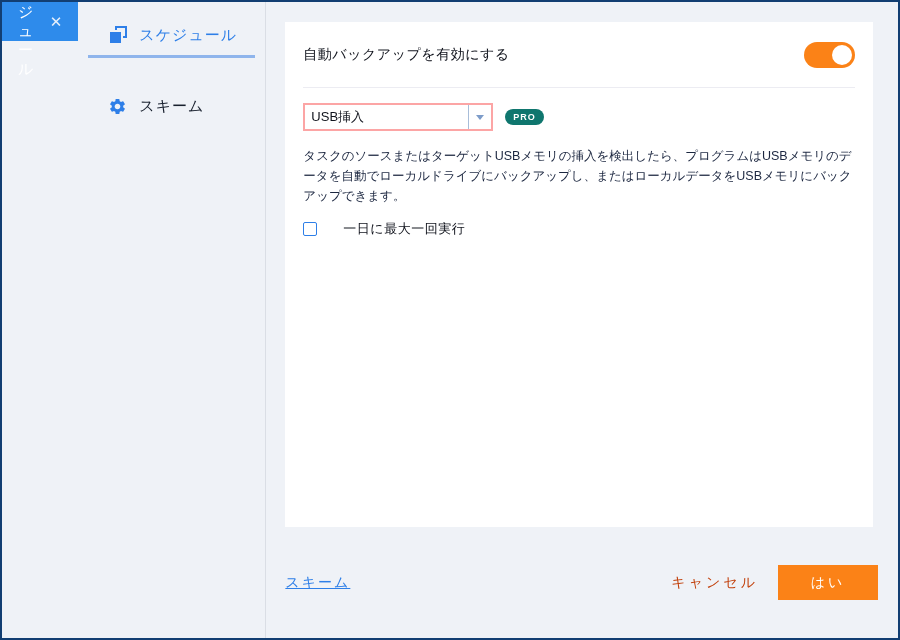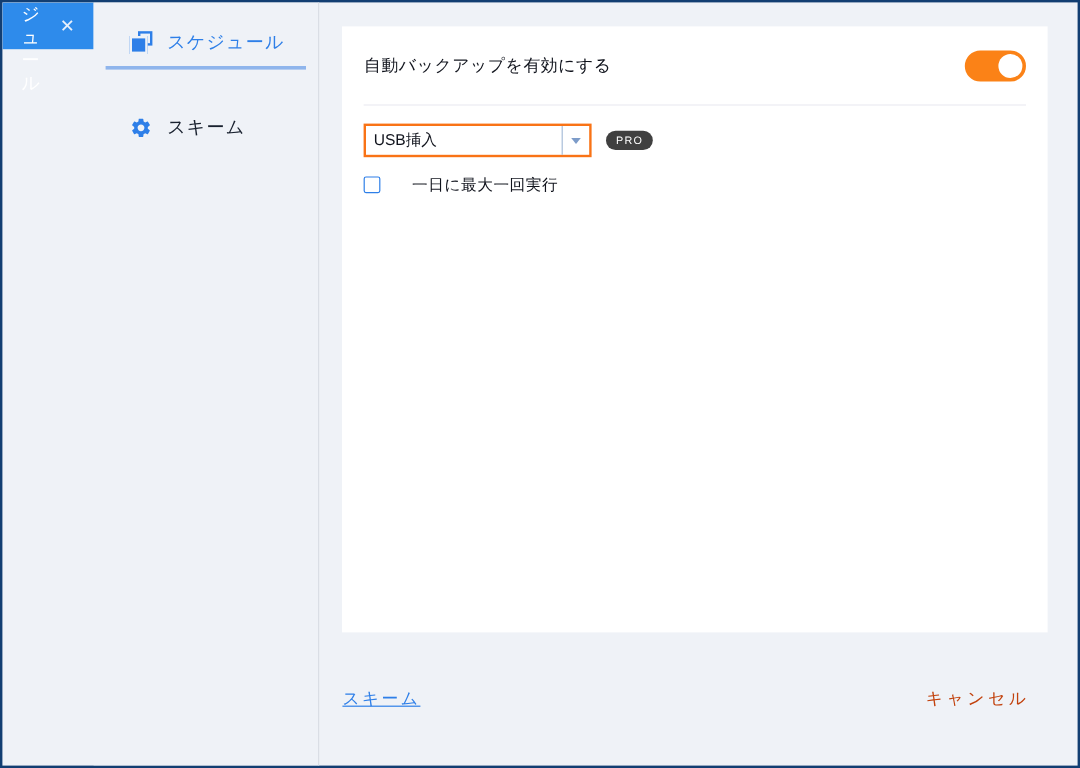--- a/index.html
+++ b/index.html
@@ -77,43 +77,43 @@
     position:absolute; top:3px; right:3px;
     width:20px; height:20px; border-radius:50%;
     background:#fff;
   }
   .separator { height:1px; background:#ECECF2; margin-top:19px; }
   
   .dropdown-row { display:flex; align-items:center; margin-top:15px; }
   .dropdown {
     width:190px; height:28px;
     background:#fff;
-    border:2px solid #f97316;
+    border:2px solid #fca5a5;
     display:flex; align-items:stretch; cursor:pointer;
   }
   .dropdown .value {
     flex:1; display:flex; align-items:center;
     padding-left:6px; font-size:13px; color:#10131C;
     white-space:nowrap; overflow:hidden;
   }
   .dropdown .arrow-box {
     width:23px; flex:0 0 23px;
     border-left:1px solid #A8BDD9;
     display:flex; align-items:center; justify-content:center;
   }
   .dropdown .arrow {
     width:0; height:0;
     border-left:4px solid transparent;
     border-right:4px solid transparent;
     border-top:5px solid #7D9CC9;
   }
   .pro-badge {
     margin-left:12px;
-    background:#404040; color:#fff;
-    font-size:9px; font-weight:normal; letter-spacing:1px;
+    background:#0f766e; color:#fff;
+    font-size:9px; font-weight:bold; letter-spacing:1px;
     padding:3px 8px; border-radius:9px;
   }
   .description {
     margin-top:15px;
     font-size:12.5px; line-height:20px;
     color:#1C2740; max-width:636px;
   }
   .checkbox-row {
     margin-top:14px;
     display:flex; align-items:center; gap:26px; cursor:pointer;
@@ -193,29 +193,31 @@
         <div class="dropdown-row">
           <div class="dropdown">
             <span class="value">USB挿入</span>
             <span class="arrow-box">
               <span class="arrow"></span>
             </span>
           </div>
           <span class="pro-badge">PRO</span>
         </div>
 
+        <p class="description">タスクのソースまたはターゲットUSBメモリの挿入を検出したら、プログラムはUSBメモリのデータを自動でローカルドライブにバックアップし、またはローカルデータをUSBメモリにバックアップできます。</p>
 
         <div class="checkbox-row">
           <span class="checkbox"></span>
           <span class="checkbox-label">一日に最大一回実行</span>
         </div>
 
       </div>
 
       <div class="footer">
         <span class="learn-link">スキーム</span>
         <span class="spacer"></span>
         <button class="cancel-btn">キャンセル</button>
+        <button class="ok-btn">はい</button>
       </div>
     </div>
 
   </div>
 </div>
 
 </body></html>

